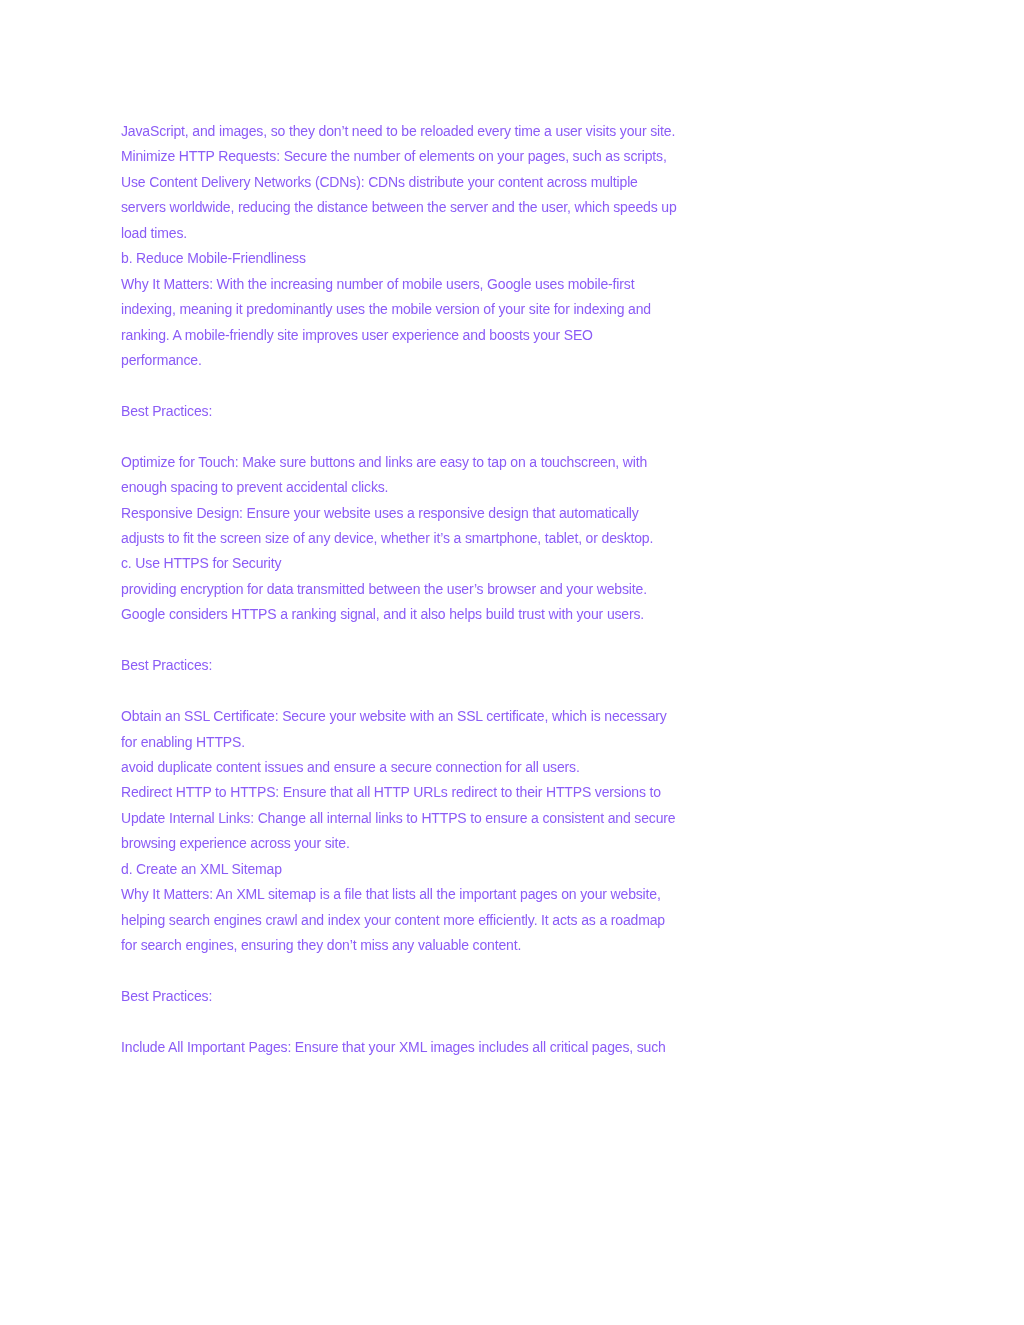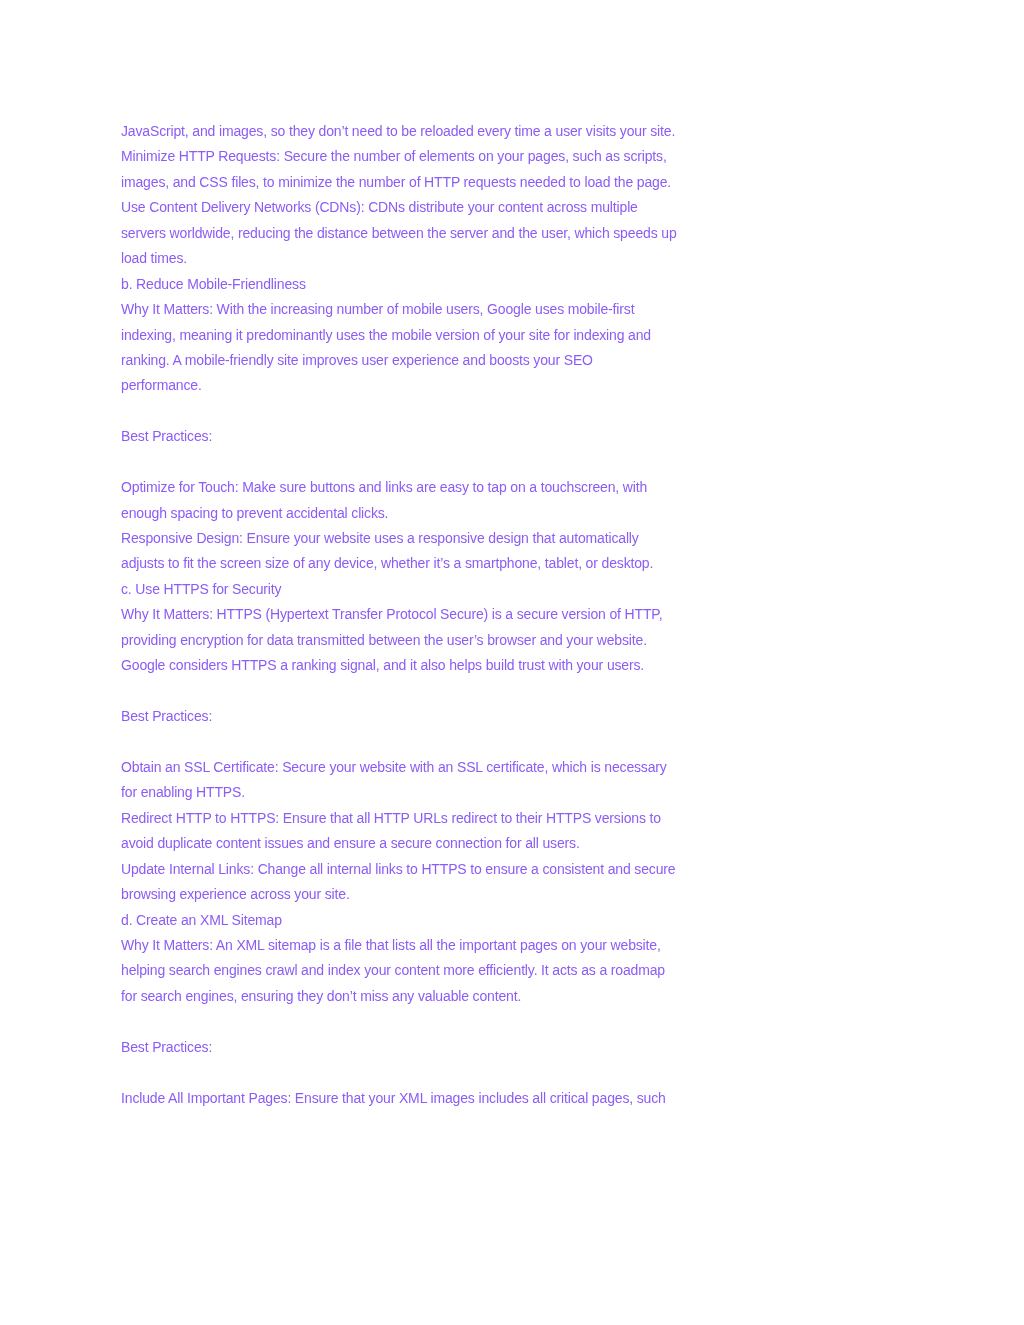--- a/index.html
+++ b/index.html
@@ -45,21 +45,20 @@
 </head>
 <body>
 
 <div class="page">
   <div class="content" id="content">
       <div class="block block-paragraph">
         <span class="line">JavaScript, and images, so they don’t need to be reloaded every time a user visits your site.</span>
       </div>
       <div class="block block-paragraph">
         <span class="line">Minimize HTTP Requests: Secure the number of elements on your pages, such as scripts,</span>
-        <span class="line">images, and CSS files, to minimize the number of HTTP requests needed to load the page.</span>
       </div>
       <div class="block block-paragraph">
         <span class="line">Use Content Delivery Networks (CDNs): CDNs distribute your content across multiple</span>
         <span class="line">servers worldwide, reducing the distance between the server and the user, which speeds up</span>
         <span class="line">load times.</span>
       </div>
       <div class="block block-heading">
         <span class="line">b. Reduce Mobile-Friendliness</span>
       </div>
       <div class="block block-paragraph">
@@ -78,36 +77,35 @@
         <span class="line">enough spacing to prevent accidental clicks.</span>
       </div>
       <div class="block block-paragraph">
         <span class="line">Responsive Design: Ensure your website uses a responsive design that automatically</span>
         <span class="line">adjusts to fit the screen size of any device, whether it’s a smartphone, tablet, or desktop.</span>
       </div>
       <div class="block block-heading">
         <span class="line">c. Use HTTPS for Security</span>
       </div>
       <div class="block block-paragraph">
-        <span class="line">Why It Matters: HTTPS (Hypertext Transfer Protocol Secure) is a secure version of HTTP,</span>
         <span class="line">providing encryption for data transmitted between the user’s browser and your website.</span>
         <span class="line">Google considers HTTPS a ranking signal, and it also helps build trust with your users.</span>
       </div>
       <div class="blank"></div>
       <div class="block block-subheading">
         <span class="line">Best Practices:</span>
       </div>
       <div class="blank"></div>
       <div class="block block-paragraph">
         <span class="line">Obtain an SSL Certificate: Secure your website with an SSL certificate, which is necessary</span>
         <span class="line">for enabling HTTPS.</span>
       </div>
       <div class="block block-paragraph">
+        <span class="line">avoid duplicate content issues and ensure a secure connection for all users.</span>
         <span class="line">Redirect HTTP to HTTPS: Ensure that all HTTP URLs redirect to their HTTPS versions to</span>
-        <span class="line">avoid duplicate content issues and ensure a secure connection for all users.</span>
       </div>
       <div class="block block-paragraph">
         <span class="line">Update Internal Links: Change all internal links to HTTPS to ensure a consistent and secure</span>
         <span class="line">browsing experience across your site.</span>
       </div>
       <div class="block block-heading">
         <span class="line">d. Create an XML Sitemap</span>
       </div>
       <div class="block block-paragraph">
         <span class="line">Why It Matters: An XML sitemap is a file that lists all the important pages on your website,</span>

